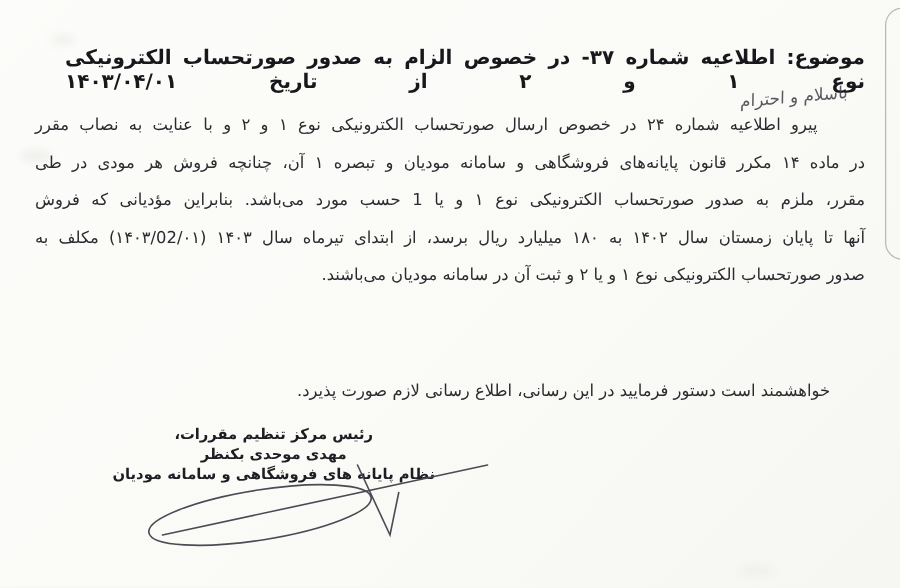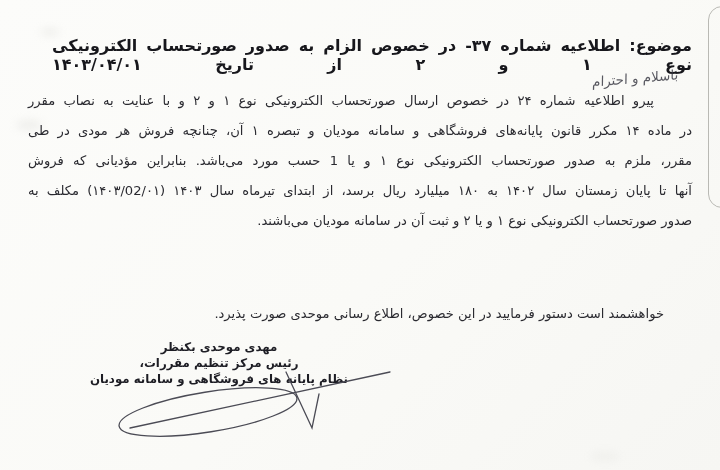--- a/index.html
+++ b/index.html
@@ -111,25 +111,25 @@
   <div class="greeting">باسلام و احترام</div>
 
   <div class="body-text">
     <div class="line first">پیرو اطلاعیه شماره ۲۴ در خصوص ارسال صورتحساب الکترونیکی نوع ۱ و ۲ و با عنایت به نصاب مقرر</div>
     <div class="line">در ماده ۱۴ مکرر قانون پایانه‌های فروشگاهی و سامانه مودیان و تبصره ۱ آن، چنانچه فروش هر مودی در طی</div>
     <div class="line">مقرر، ملزم به صدور صورتحساب الکترونیکی نوع ۱ و یا 1 حسب مورد می‌باشد. بنابراین مؤدیانی که فروش</div>
     <div class="line">آنها تا پایان زمستان سال ۱۴۰۲ به ۱۸۰ میلیارد ریال برسد، از ابتدای تیرماه سال ۱۴۰۳ (۱۴۰۳/02/۰۱) مکلف به</div>
     <div class="line last">صدور صورتحساب الکترونیکی نوع ۱ و یا ۲ و ثبت آن در سامانه مودیان می‌باشند.</div>
   </div>
 
-  <div class="closing">خواهشمند است دستور فرمایید در این خصوص، اطلاع رسانی موحدی صورت پذیرد.</div>
+  <div class="closing">خواهشمند است دستور فرمایید در این رسانی، اطلاع رسانی لازم صورت پذیرد.</div>
 
   <div class="signature-block">
+    <div>رئیس مرکز تنظیم مقررات،</div>
     <div>مهدی موحدی بکنظر</div>
-    <div>رئیس مرکز تنظیم مقررات،</div>
     <div>نظام پایانه های فروشگاهی و سامانه مودیان</div>
   </div>
 
   <svg class="signature-svg" width="310" height="85" viewBox="0 0 310 85">
     <g stroke="#4b4b55" stroke-width="1.3" fill="none" stroke-linecap="round">
       <ellipse cx="118" cy="46" rx="90" ry="20" transform="rotate(-9 118 46)"></ellipse>
       <path d="M 40 62 L 300 6"></path>
       <path d="M 196 6 L 222 62 L 229 28"></path>
     </g>
   </svg>

